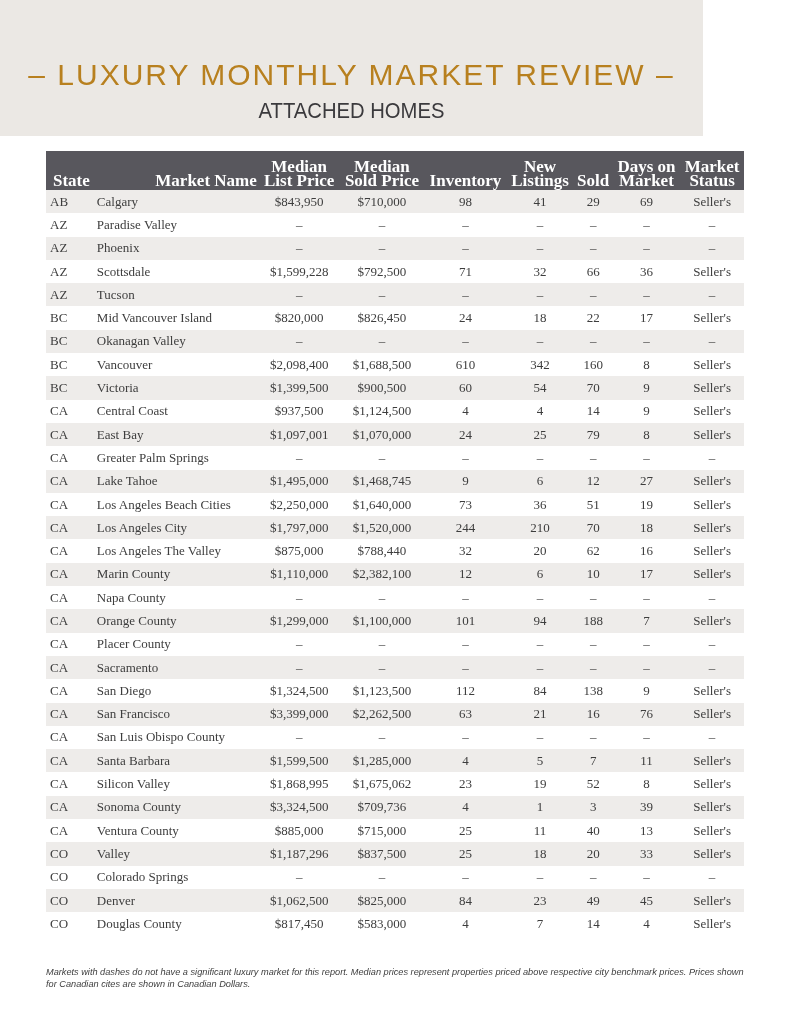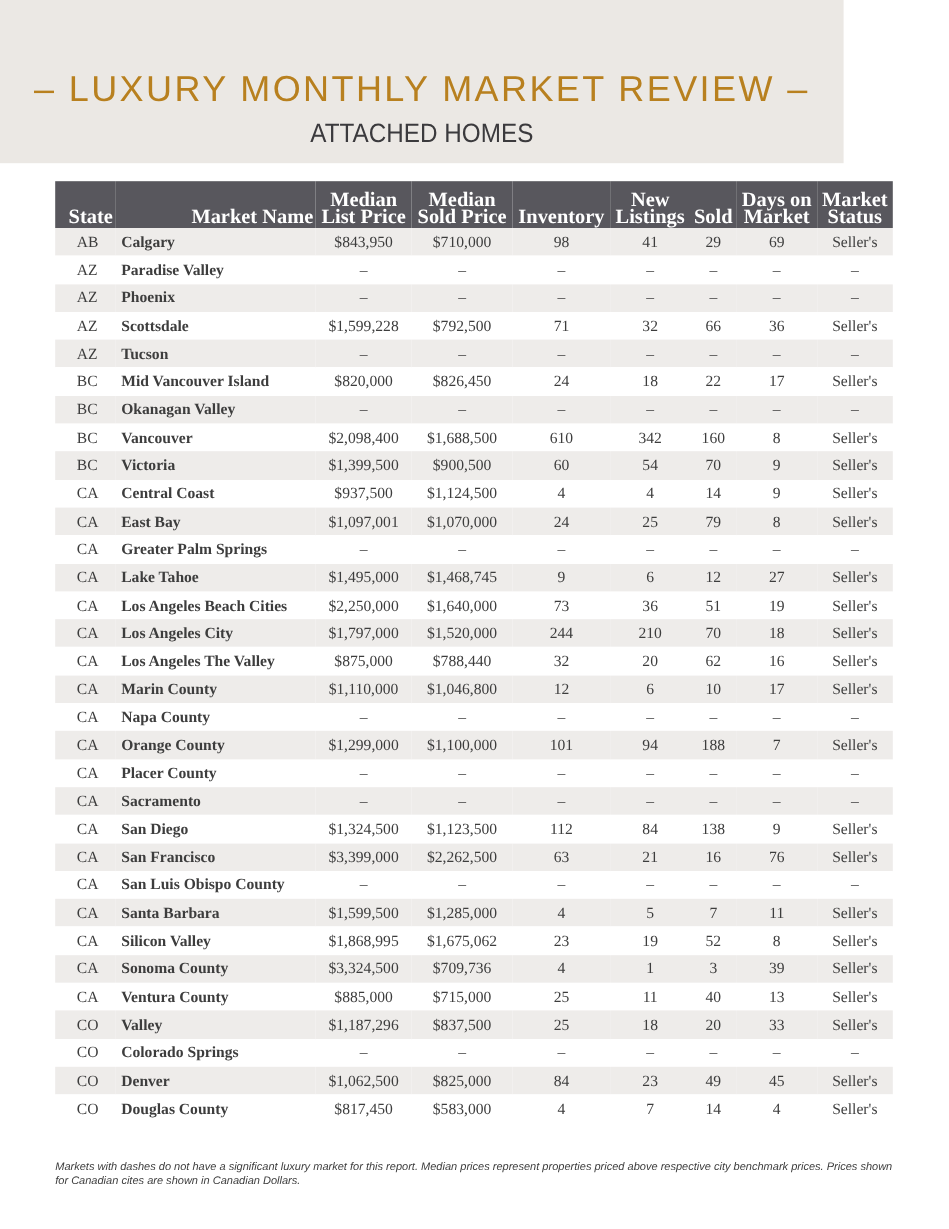--- a/index.html
+++ b/index.html
@@ -28,22 +28,22 @@
   thead tr { background: #58575d; }
   th {
     color: #ffffff; font-weight: bold; font-size: 17px; line-height: 14px;
     height: 37px; vertical-align: bottom; padding: 0 2px 2px 2px; text-align: center;
   }
   th.left { text-align: right; padding-left: 7px; }
   td {
     font-size: 13px; height: 23.3px; padding: 0 2px; text-align: center; color: #3d3d3d;
     white-space: nowrap;
   }
-  td.state { text-align: left; padding-left: 18px; width: 30px; }
-  td.name { text-align: left; padding-left: 5px; width: 160px; font-weight: bold; }
+  td.state { text-align: left; padding-left: 4px; width: 30px; }
+  td.name { text-align: left; padding-left: 5px; width: 160px; }
   tbody tr:nth-child(odd) { background: #eeecea; }
   tbody tr:nth-child(even) { background: #ffffff; }
   .footnote {
     position: absolute; left: 46px; top: 967px; width: 700px;
     font-family: "Liberation Sans", sans-serif; font-style: italic;
     font-size: 9.2px; line-height: 11.5px; color: #3d3d3d;
   }
 </style>
 </head>
 <body>
@@ -241,21 +241,21 @@
         <td>32</td>
         <td>20</td>
         <td>62</td>
         <td>16</td>
         <td>Seller's</td>
       </tr>
       <tr>
         <td class="state">CA</td>
         <td class="name">Marin County</td>
         <td>$1,110,000</td>
-        <td>$1,046,800</td>
+        <td>$2,382,100</td>
         <td>12</td>
         <td>6</td>
         <td>10</td>
         <td>17</td>
         <td>Seller's</td>
       </tr>
       <tr>
         <td class="state">CA</td>
         <td class="name">Napa County</td>
         <td>–</td>

